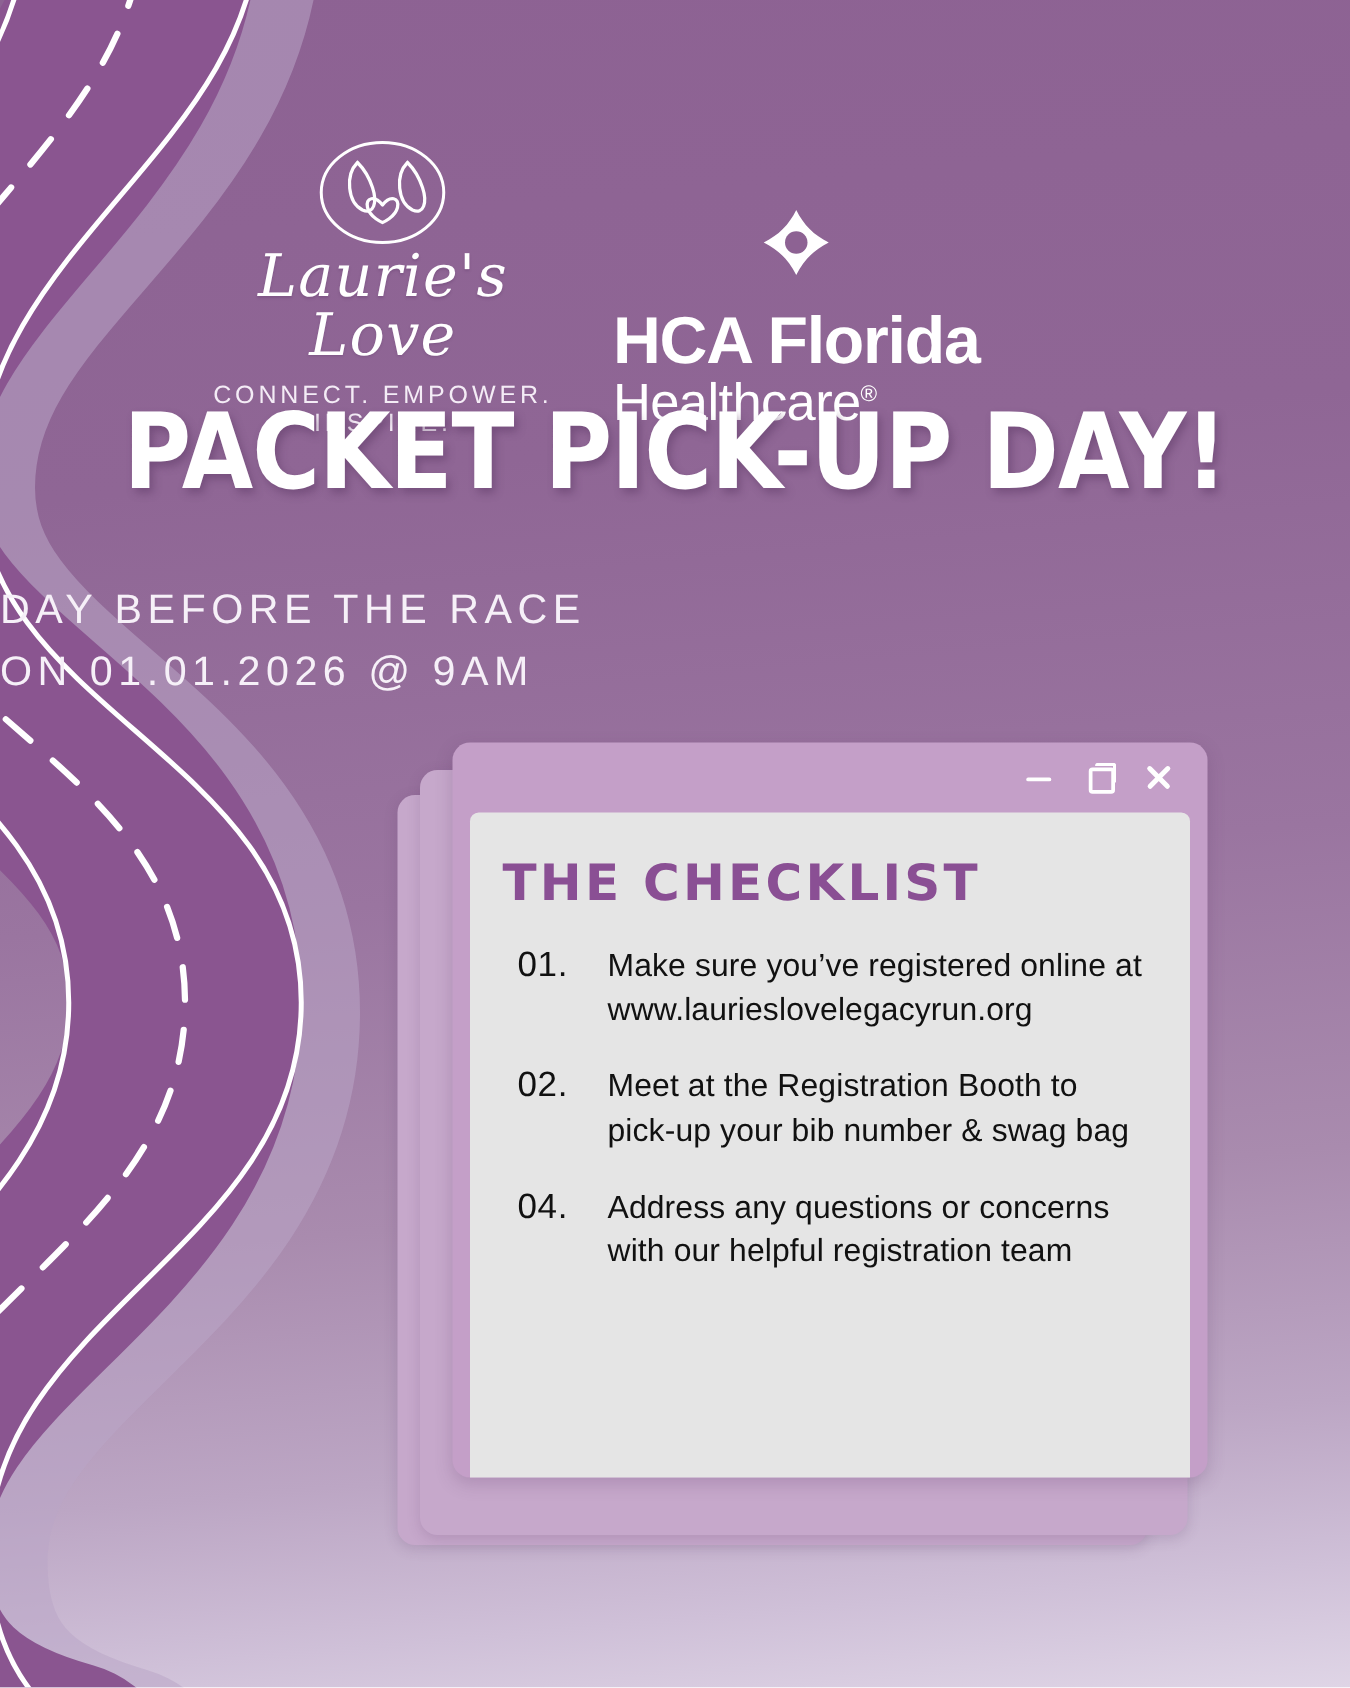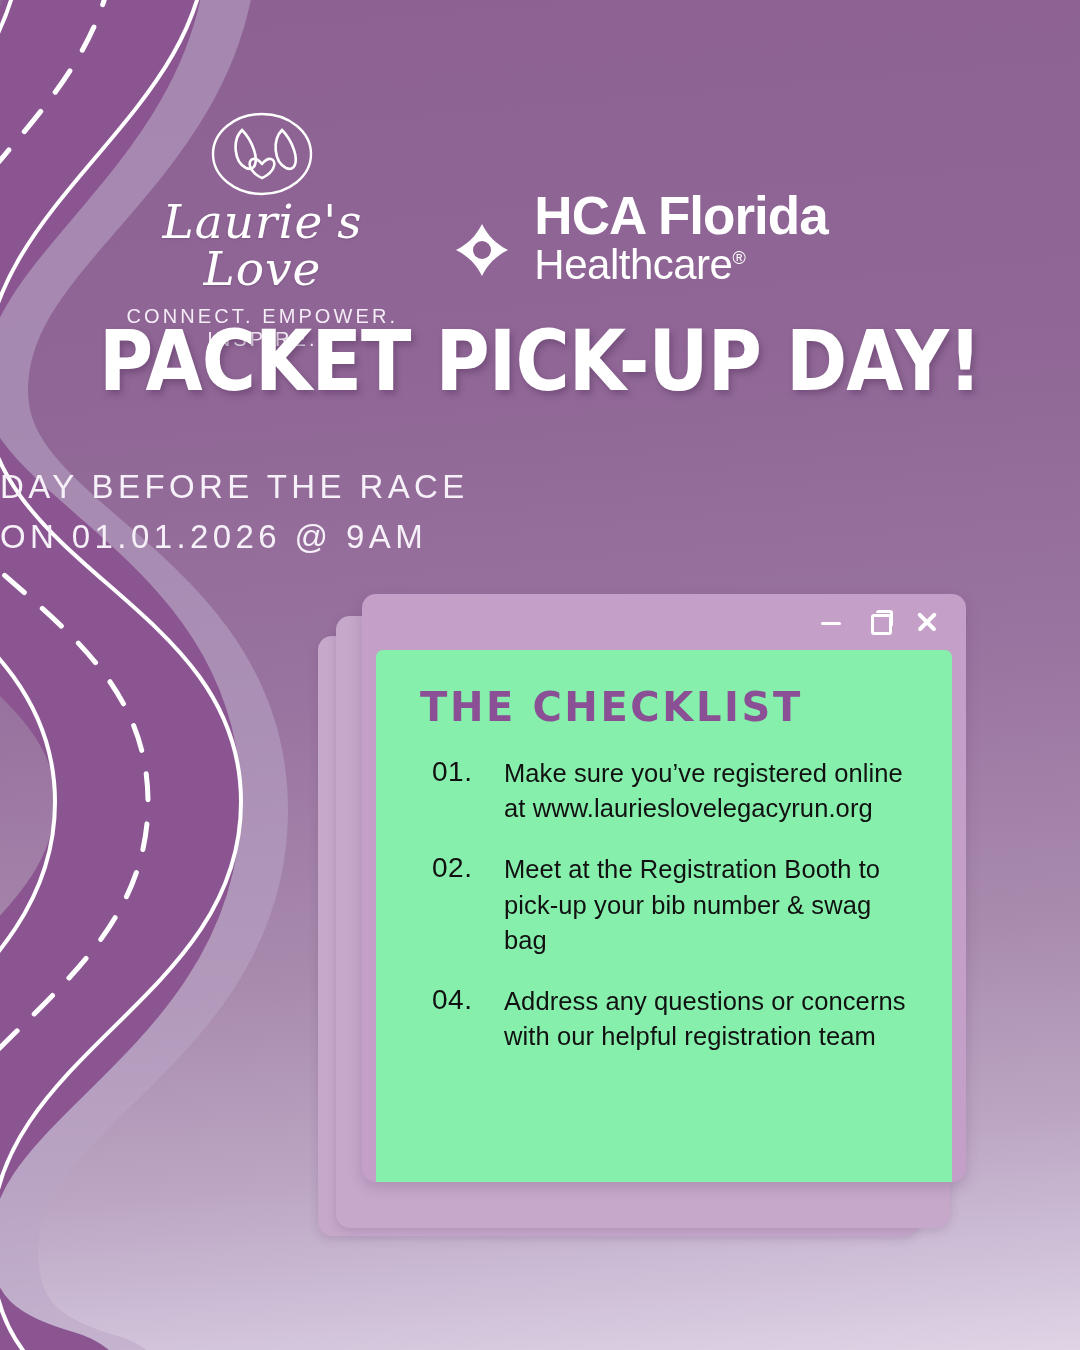--- a/index.html
+++ b/index.html
@@ -58,24 +58,25 @@
     text-shadow: 0 1px 2px rgba(80,45,90,0.25);
   }
   .ll-tag {
     font-size: 20px;
     letter-spacing: 3.1px;
     margin-top: 13px;
     color: #f4ecf6;
   }
   .hca-logo {
     display: flex;
-    align-items: flex-end;
+    align-items: center;
     gap: 16px;
-    margin-top: 83px;
+    margin-top: 52px;
     color: #ffffff;
+    flex-direction: column;
   }
   .hca-text { line-height: 1.0; }
   .hca-line1 {
     font-size: 53px;
     font-weight: bold;
     letter-spacing: -1px;
   }
   .hca-line2 {
     font-size: 42px;
     letter-spacing: -0.5px;
@@ -188,24 +189,24 @@
   }
   .tb-close::before { transform: rotate(45deg); }
   .tb-close::after  { transform: rotate(-45deg); }
 
   .sheet {
     position: absolute;
     left: 14px;
     top: 56px;
     width: 576px;
     height: 572px;
-    background: #86efac;
+    background: #e5e5e5;
     border-radius: 7px;
     box-sizing: border-box;
-    padding: 34px 34px 0 44px;
+    padding: 34px 34px 0 26px;
   }
   .sheet-title {
     color: #8a4f94;
     font-family: "DejaVu Sans", sans-serif;
     font-weight: bold;
     font-size: 40px;
     letter-spacing: 2.6px;
     margin: 0 0 26px 0;
   }
   .item {

